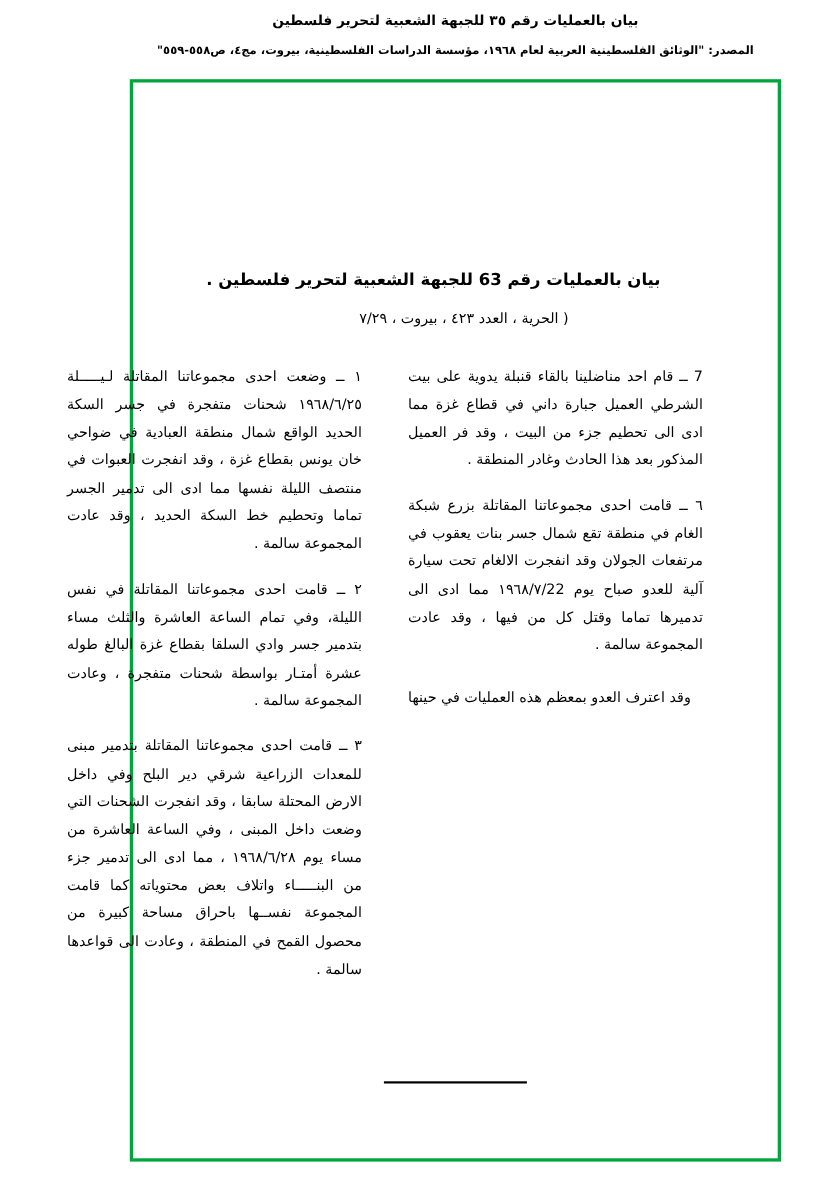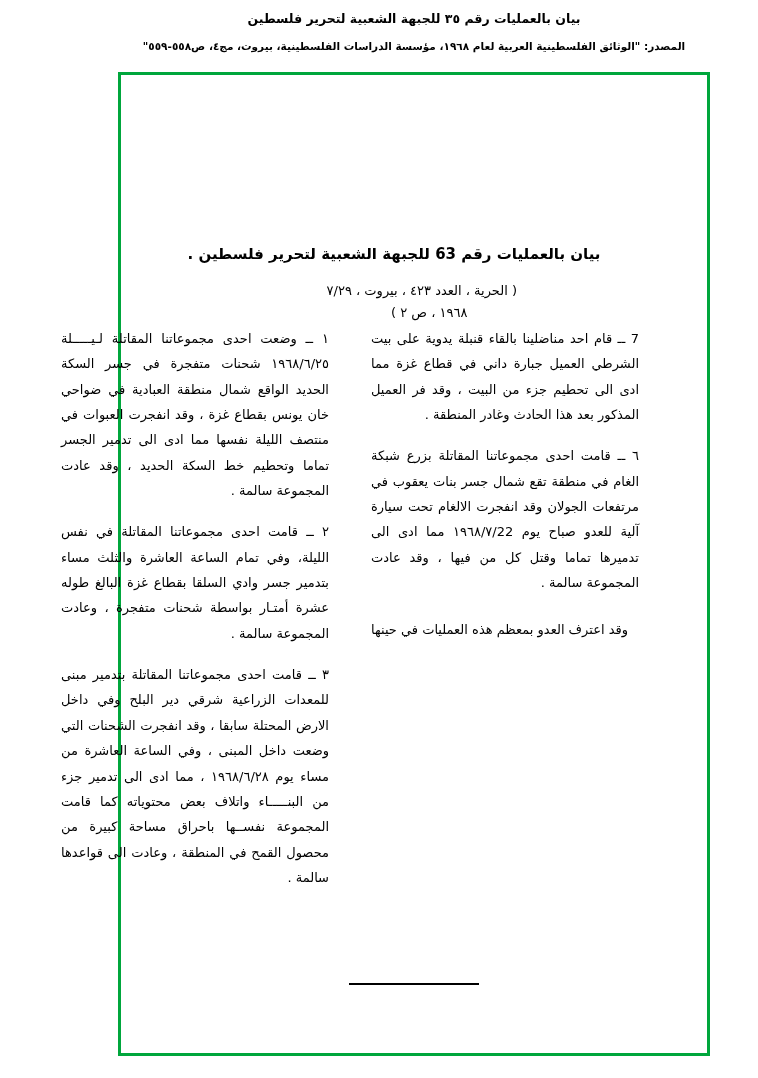--- a/index.html
+++ b/index.html
@@ -63,24 +63,24 @@
   .main-heading {
     text-align: center;
     font-size: 15px;
     font-weight: bold;
     margin: 0 0 14px 0;
     line-height: 1.5;
     padding-right: 40px;
   }
 
   .cite {
-    text-align: left;
+    text-align: center;
     font-size: 13px;
     line-height: 1.75;
-    margin: 0 0 1px 0;
+    margin: 0 0 28px 0;
     padding-right: 150px;
     padding-left: 230px;
   }
   .cite div { white-space: nowrap; }
 
   .columns {
     display: flex;
     flex-direction: row;
     justify-content: space-between;
     gap: 42px;
@@ -126,21 +126,20 @@
     <div class="doc-source">المصدر: "الوثائق الفلسطينية العربية لعام ١٩٦٨، مؤسسة الدراسات الفلسطينية، بيروت، مج٤، ص٥٥٨-٥٥٩"</div>
   </div>
 
   <div class="frame">
     <div class="frame-inner">
 
       <div class="main-heading">بيان بالعمليات رقم 63 للجبهة الشعبية لتحرير فلسطين .</div>
 
       <div class="cite">
         <div>( الحرية ، العدد ٤٢٣ ، بيروت ، ٧/٢٩</div>
-        <div>١٩٦٨ ، ص ٢ )</div>
       </div>
 
       <div class="columns">
 
         <div class="col">
           <p class="para">7 ــ قام احد مناضلينا بالقاء قنبلة يدوية على بيت الشرطي العميل جبارة داني في قطاع غزة مما ادى الى تحطيم جزء من البيت ، وقد فر العميل المذكور بعد هذا الحادث وغادر المنطقة .</p>
           <p class="para">٦ ــ قامت احدى مجموعاتنا المقاتلة بزرع شبكة الغام في منطقة تقع شمال جسر بنات يعقوب في مرتفعات الجولان وقد انفجرت الالغام تحت سيارة آلية للعدو صباح يوم ١٩٦٨/٧/22 مما ادى الى تدميرها تماما وقتل كل من فيها ، وقد عادت المجموعة سالمة .</p>
           <p class="para last-note">وقد اعترف العدو بمعظم هذه العمليات في حينها</p>
         </div>
 

